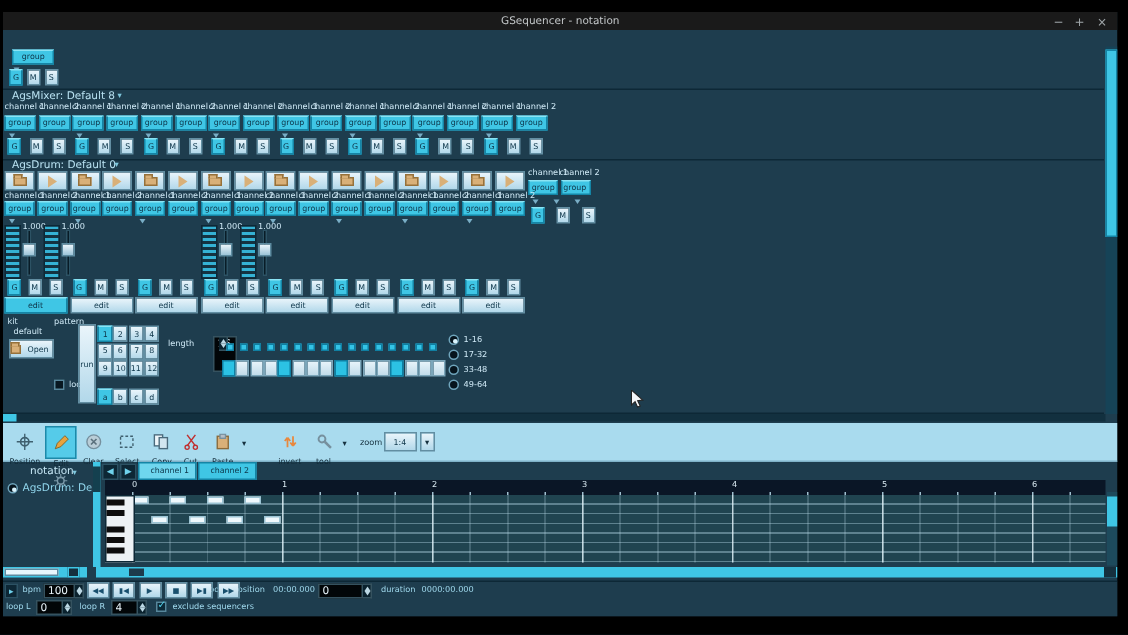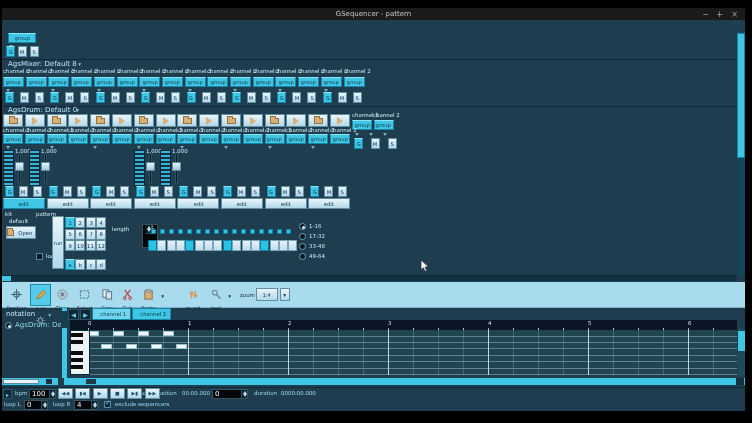--- a/index.html
+++ b/index.html
@@ -43,21 +43,21 @@
   .navb{background:#0d2735;border:1px solid #2c5264;color:#6fd2ec;font-size:6px;display:flex;align-items:center;justify-content:center;box-sizing:border-box;}
 </style>
 </head>
 <body>
 
 <div id="screen">
 
   <div class="a" style="left:2px;top:8px;width:743px;height:403px;background:#1e3d4e;"></div>
 
   <div class="a" style="left:2px;top:8px;width:743px;height:12px;background:#1a1a1a;">
-    <span class="a" style="left:0;right:0;top:2px;text-align:center;font-size:7px;color:#c3c7c9;">GSequencer - pattern</span>
+    <span class="a" style="left:0;right:0;top:2px;text-align:center;font-size:7px;color:#c3c7c9;">GSequencer - notation</span>
     <span class="a" style="right:36px;top:2px;font-size:8px;color:#9fa6a9;">−</span>
     <span class="a" style="right:22px;top:2px;font-size:8px;color:#9fa6a9;">+</span>
     <span class="a" style="right:7px;top:2px;font-size:8px;color:#9fa6a9;">×</span>
   </div>
 
 
   <div class="a hline" style="left:2px;top:59px;width:734px;"></div>
   <div class="a hline" style="left:2px;top:106px;width:734px;"></div>
   <div class="a hline" style="left:2px;top:275px;width:734px;"></div>
 
@@ -154,21 +154,21 @@
   </div>
   <span class="a dd" style="left:228px;top:292px;">▾</span>
   <span class="a t5" style="left:240px;top:292px;color:#15303e;">zoom</span>
   <div class="a bl" style="left:256px;top:288px;width:22px;height:13px;">
     <span class="t5c">1:4</span>
   </div>
   <div class="a bl" style="left:280px;top:288px;width:10px;height:13px;">
     <span class="dd">▾</span>
   </div>
 
-  <span class="a t6" style="left:6px;top:310px;">notation</span>
+  <span class="a t6" style="left:20px;top:310px;">notation</span>
   <span class="a" style="left:36px;top:310px;">
     <svg width="9" height="9" viewBox="0 0 12 12">
         <circle cx="6" cy="6" r="3" fill="none" stroke="#7a98a8" stroke-width="1.4"></circle>
         <path d="M6 0v3M6 9v3M0 6h3M9 6h3M2 2l2 2M10 2L8 4M2 10l2-2M10 10L8 8" stroke="#7a98a8"></path>
       </svg></span>
   <span class="a dd" style="left:48px;top:311px;color:#7fc8de;">▾</span>
   <div class="a radio sel" style="left:5px;top:322px;"></div>
   <div class="a t6" style="left:15px;top:321px;width:46px;overflow:hidden;color:#8fd4ea;">AgsDrum: Default 0</div>
 
   <div class="a navb" style="left:68px;top:309px;width:11px;height:11px;">◀</div>

